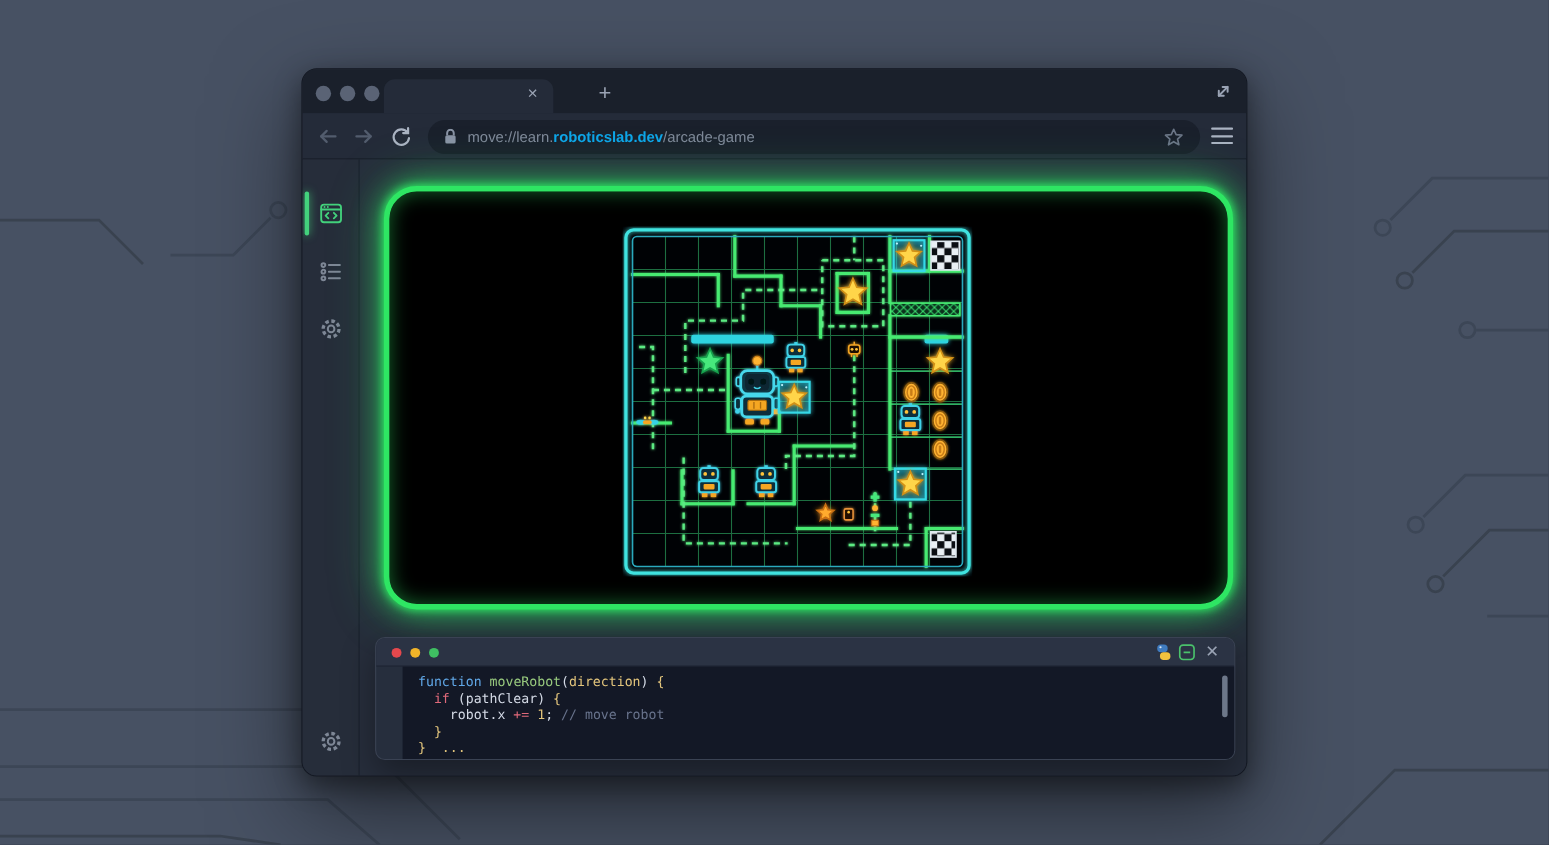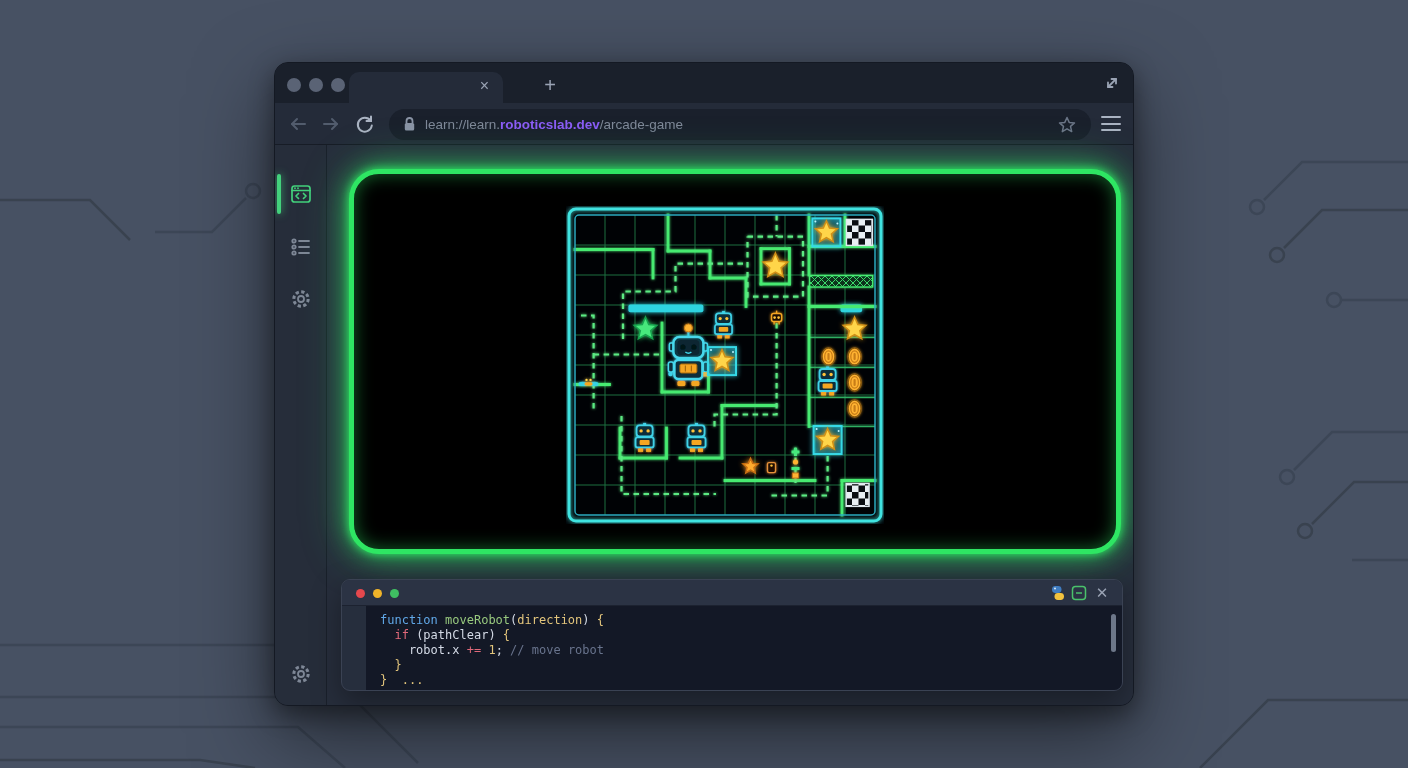--- a/index.html
+++ b/index.html
@@ -20,21 +20,21 @@
   .newtab { position:absolute; left:264px; top:12px; width:22px; height:22px; color:#9aa3b4;
     font-size:20px; line-height:21px; text-align:center; }
   .expand-ic { position:absolute; right:12px; top:11px; }
 
   .toolbar { position:absolute; left:0; top:40px; width:100%; height:42px; background:#242b39;
     border-bottom:1px solid #171c26; }
   .nav-ic { position:absolute; top:10px; width:22px; height:22px; }
   .urlbar { position:absolute; left:114px; top:6px; width:702px; height:31px; background:#1a202c;
     border-radius:16px; display:flex; align-items:center; padding:0 14px; }
   .url-text { font-size:13.5px; color:#7f8899; margin-left:9px; white-space:nowrap; }
-  .url-text b { color:#8b5cf6; font-weight:600; }
+  .url-text b { color:#0ea5e9; font-weight:600; }
   .bookmark-ic { margin-left:auto; }
   .menu-ic { position:absolute; right:12px; top:13px; width:20px; height:16px; }
   .menu-ic span { display:block; height:2.2px; background:#aab3c2; border-radius:2px; margin-bottom:4.4px; }
 
   .body { position:absolute; left:0; top:82px; right:0; bottom:0; }
   .sidebar { position:absolute; left:0; top:0; width:52px; height:100%; background:#262d3a;
     border-right:1px solid #1a202b; }
   .side-item { position:absolute; left:14px; width:24px; height:24px; }
   .active-bar { position:absolute; left:2px; top:29px; width:4px; height:40px; background:#43d17c;
     border-radius:3px; box-shadow:0 0 8px rgba(67,209,124,.8); }
@@ -116,21 +116,21 @@
     </svg>
     <svg class="nav-ic" style="left:79px" viewBox="0 0 22 22" fill="none" stroke="#aab3c2" stroke-width="2" stroke-linecap="round">
       <path d="M16.5,7.5 A7,7 0 1 0 17.8,12.5"></path>
         <polyline points="17,3.5 17,8 12.5,8" fill="none"></polyline>
     </svg>
     <div class="urlbar">
       <svg width="13" height="15" viewBox="0 0 13 15">
         <path d="M3.5,6 v-2 a3,3 0 0 1 6,0 v2" fill="none" stroke="#8a93a5" stroke-width="1.8"></path>
         <rect x="1.8" y="6" width="9.4" height="7.5" rx="1.5" fill="#8a93a5"></rect>
       </svg>
-      <span class="url-text"><span>learn://learn.</span><b>roboticslab.dev</b><span>/arcade-game</span></span>
+      <span class="url-text"><span>move://learn.</span><b>roboticslab.dev</b><span>/arcade-game</span></span>
       <svg class="bookmark-ic" width="20" height="20" viewBox="0 0 20 20" fill="none" stroke="#6b7587" stroke-width="1.5" stroke-linejoin="round">
         <polygon points="10,2.5 12.2,7.4 17.5,7.9 13.5,11.4 14.7,16.6 10,13.8 5.3,16.6 6.5,11.4 2.5,7.9 7.8,7.4"></polygon>
       </svg>
     </div>
     <div class="menu-ic">
         <span></span>
         <span></span>
         <span></span>
       </div>
   </div>

